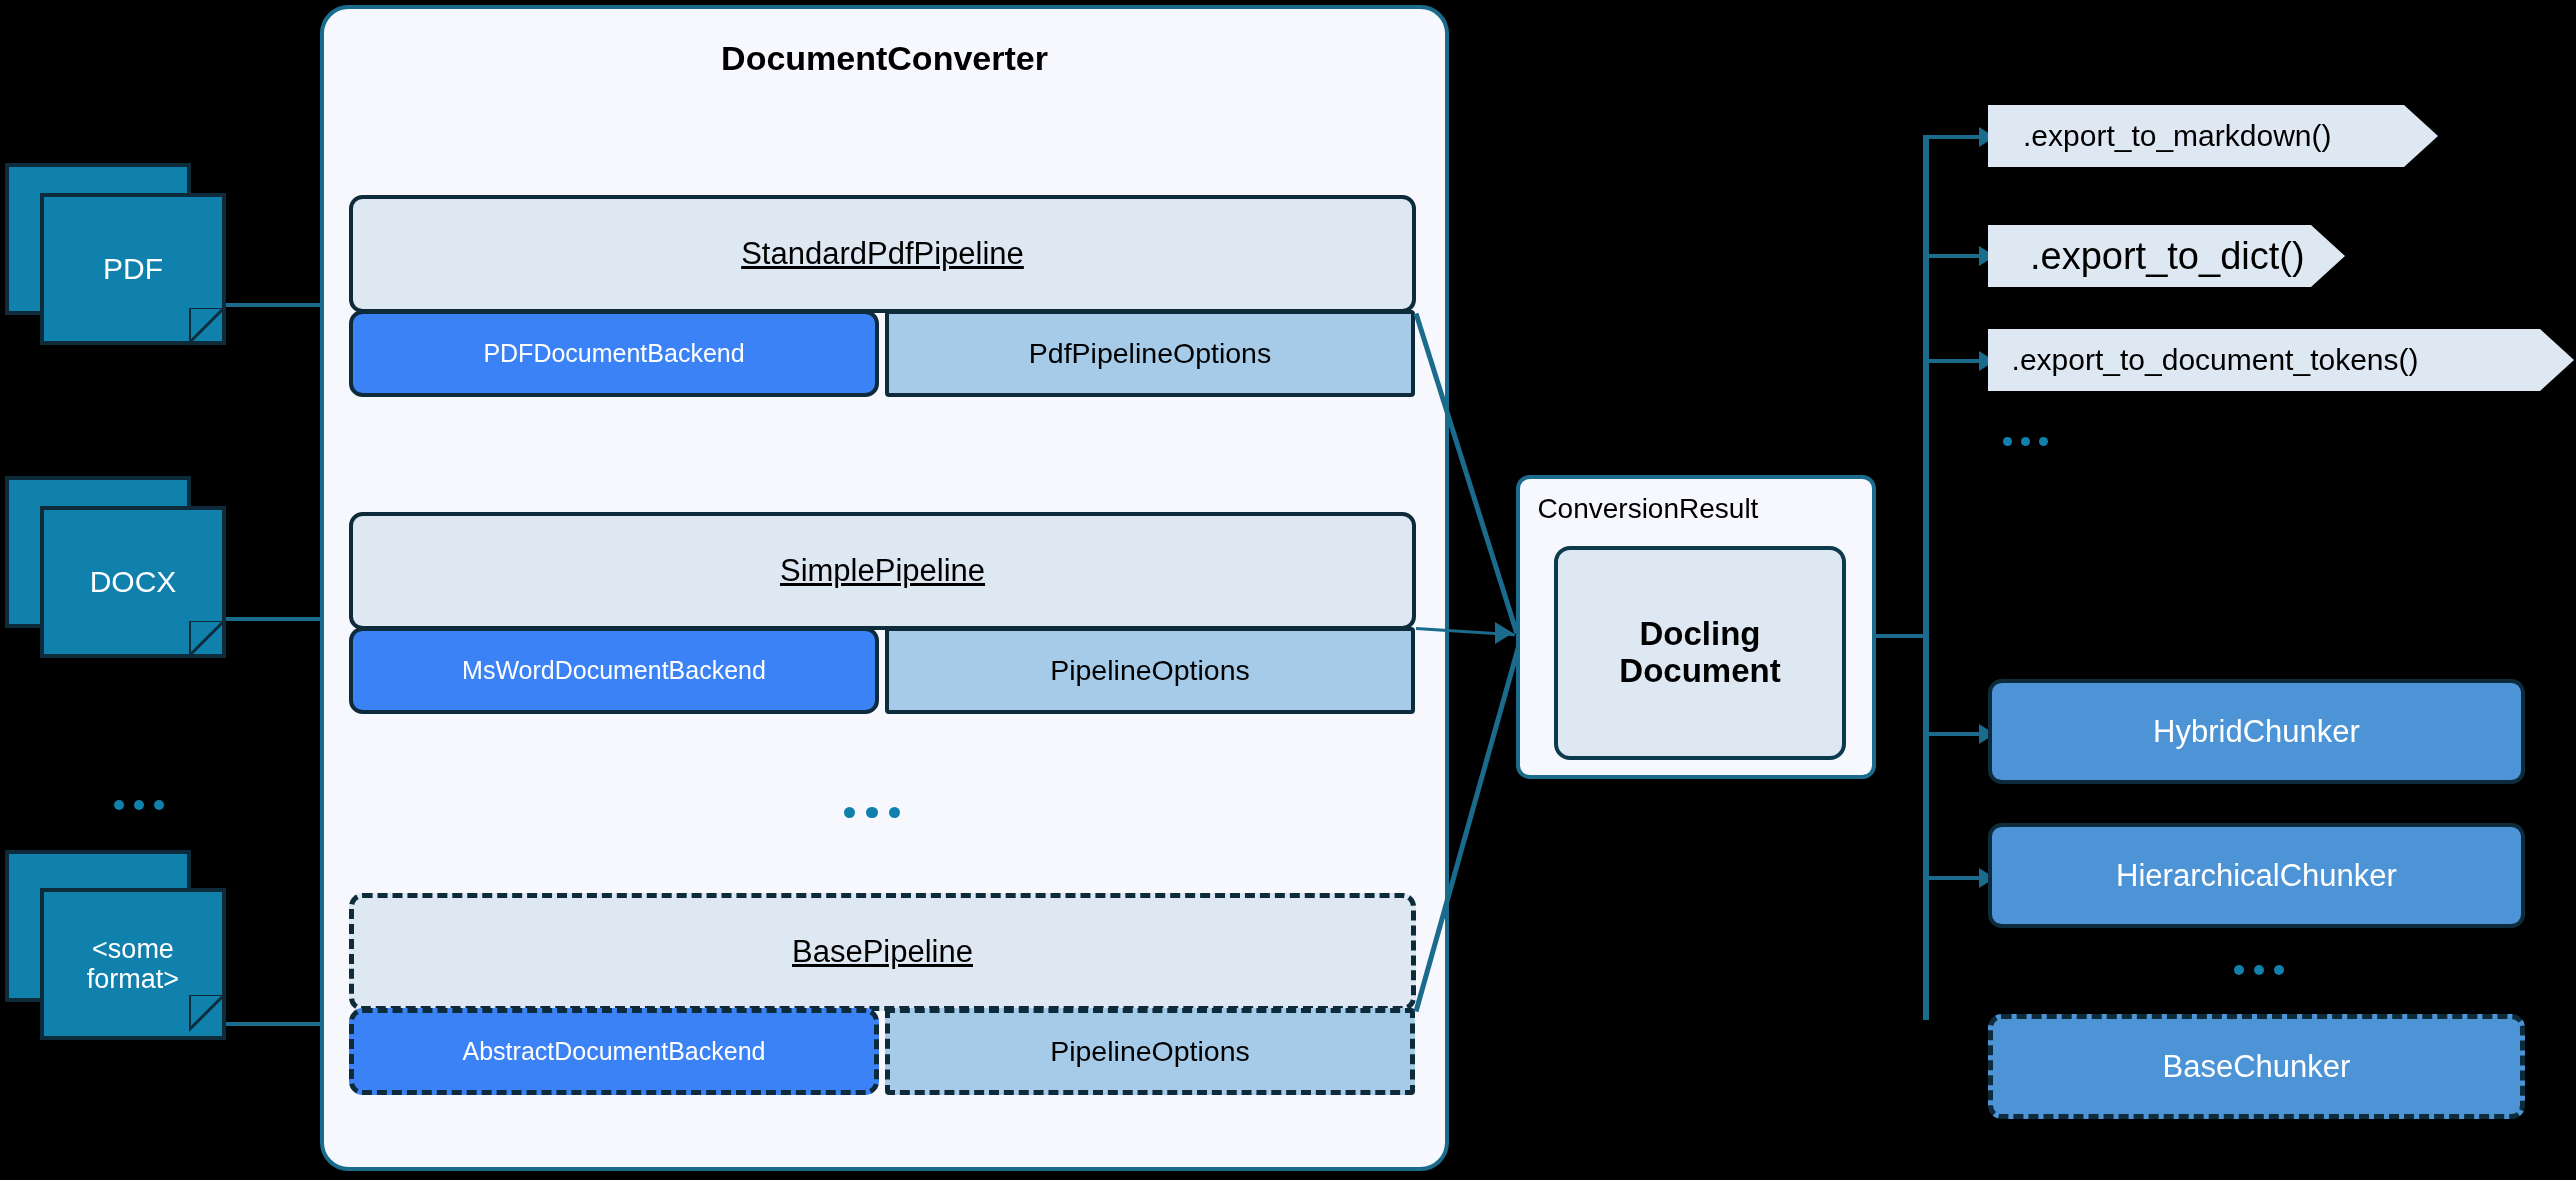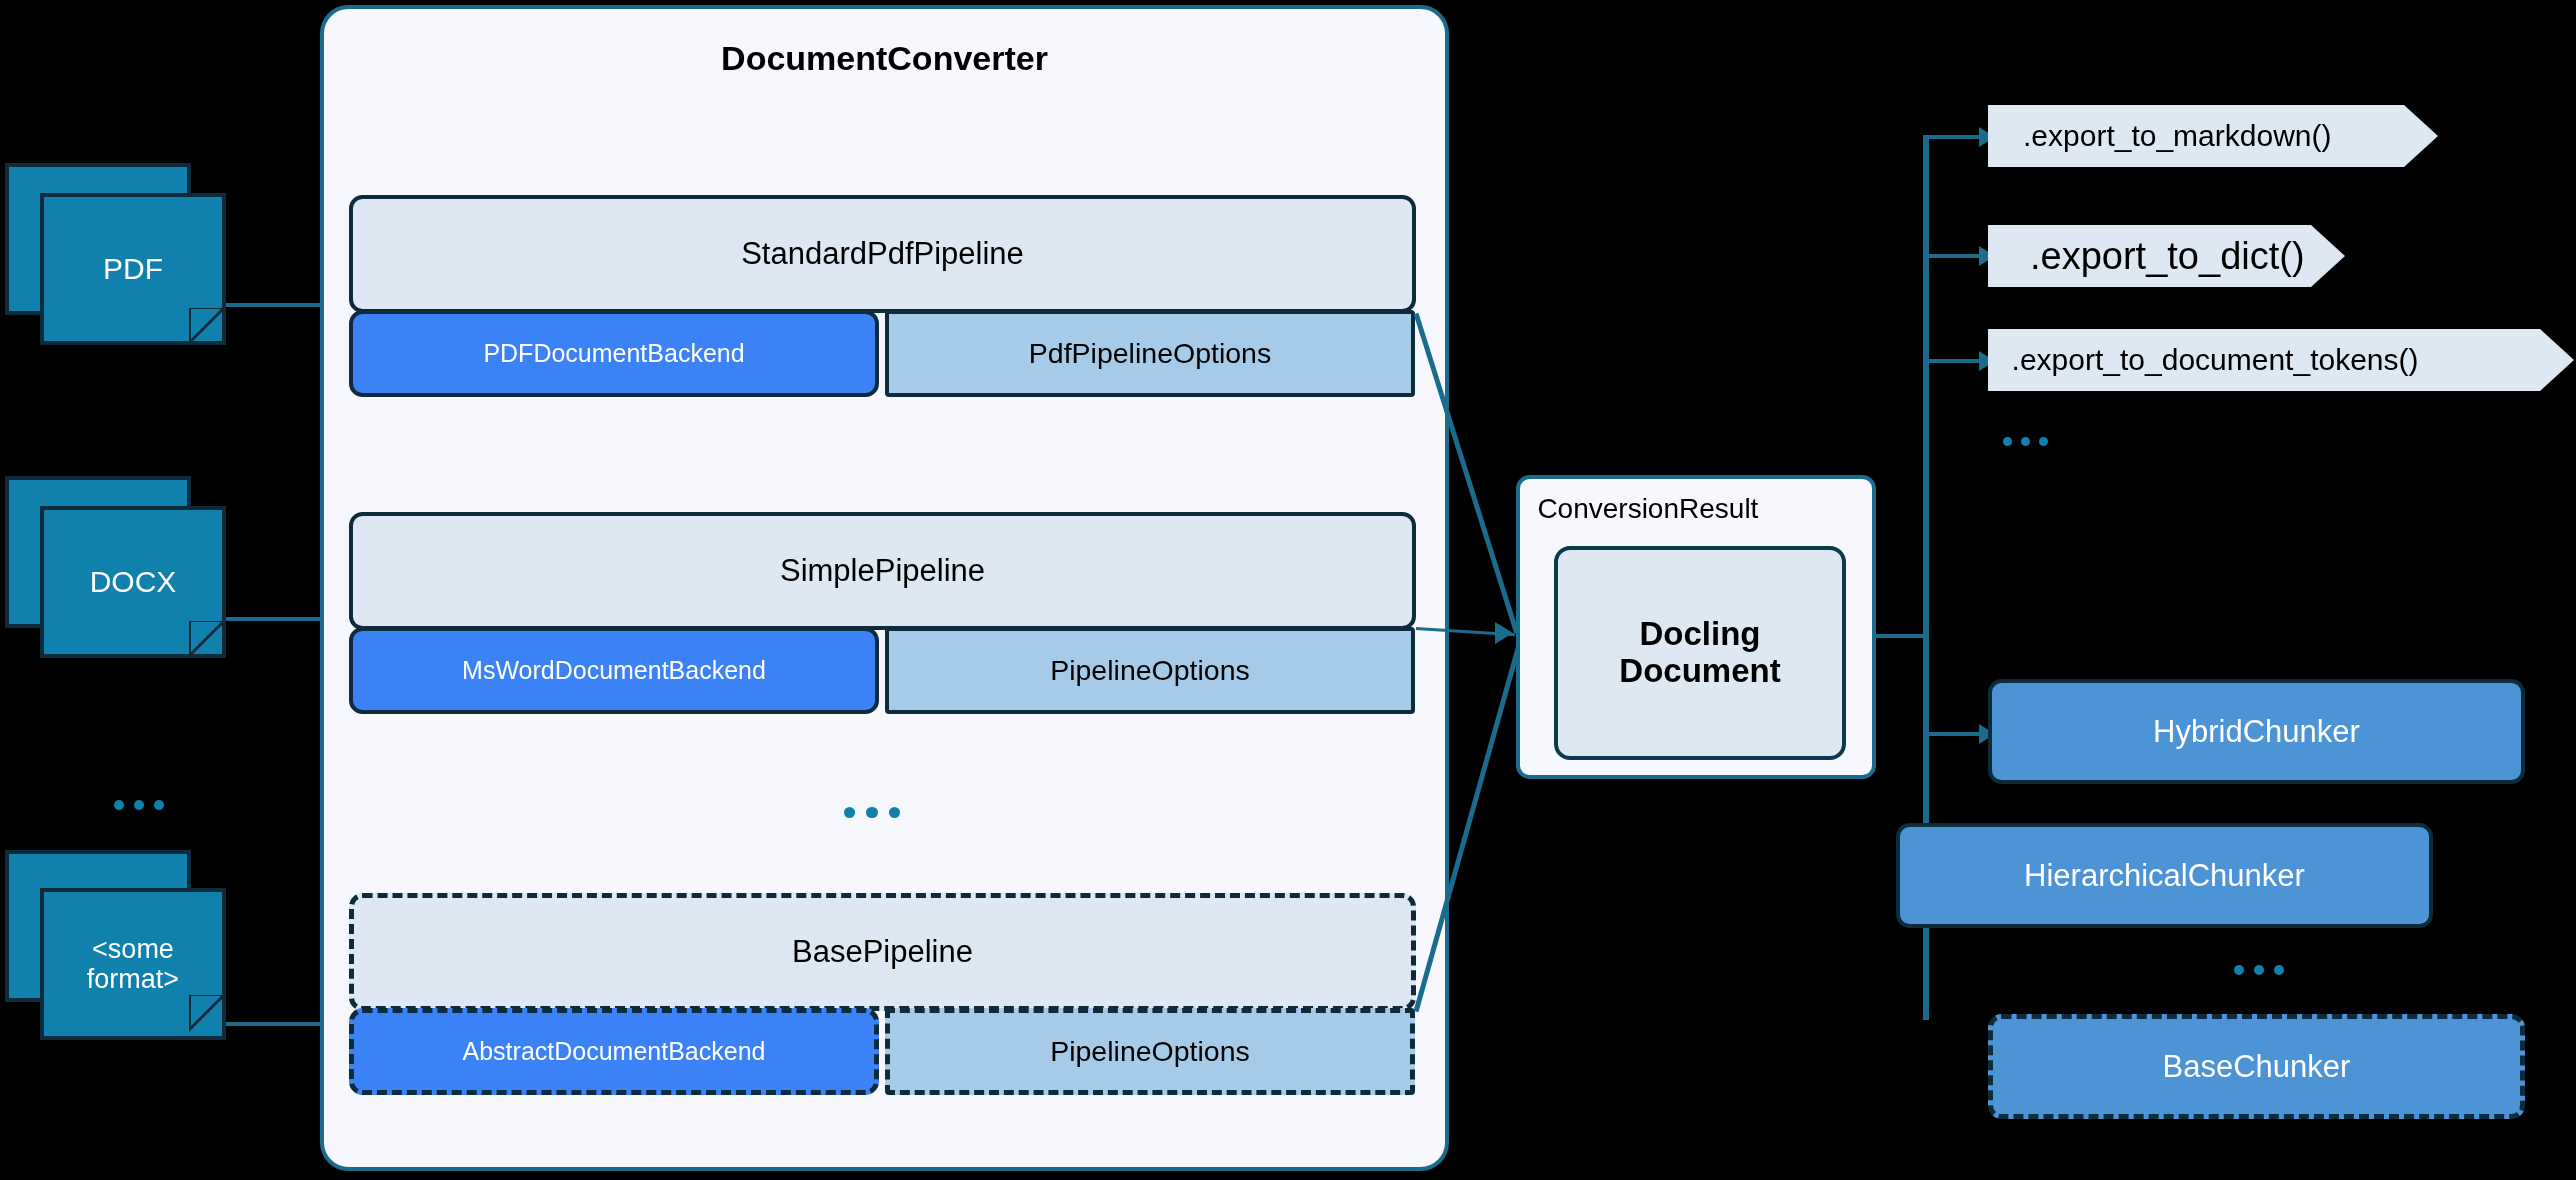--- a/index.html
+++ b/index.html
@@ -13,21 +13,21 @@
              display:flex;align-items:center;justify-content:center;text-align:center;
              color:#fff;line-height:1.12;}
   .doc-fold{position:absolute;width:0;height:0;}
 
   
   .converter{position:absolute;background:#f6f8fd;border:4.3px solid #1b6b8c;border-radius:28.5px;box-sizing:border-box;}
   .converter-title{position:absolute;width:100%;text-align:center;font-weight:bold;color:#000;}
 
   
   .pipe-head{position:absolute;background:#dde8f2;border:4.3px solid #0d2b3a;border-radius:13.6px;box-sizing:border-box;
-             display:flex;align-items:center;justify-content:center;color:#000;}
+             display:flex;align-items:center;justify-content:center;color:#000;text-decoration:underline;}
   .pipe-backend{position:absolute;background:#3b82f6;border:4.3px solid #0d2b3a;border-radius:13.6px;box-sizing:border-box;
              display:flex;align-items:center;justify-content:center;color:#fff;}
   .pipe-options{position:absolute;background:#a6cbe8;border:4.3px solid #0d2b3a;border-radius:4px;box-sizing:border-box;
              display:flex;align-items:center;justify-content:center;color:#000;}
   .dashed{border-style:dashed !important;border-width:5.6px !important;}
 
   
   .cresult{position:absolute;background:#f6f8fd;border:4.3px solid #1b6b8c;border-radius:13.6px;box-sizing:border-box;}
   .cresult-label{position:absolute;color:#000;}
   .docling{position:absolute;background:#dde8f2;border:4.3px solid #0d3a4d;border-radius:16px;box-sizing:border-box;
@@ -189,21 +189,21 @@
 
   <div class="ellip" style="left:2003px;top:437px;gap:8.7px;">
     <i style="width:9.3px;height:9.3px;"></i>
       <i style="width:9.3px;height:9.3px;"></i>
       <i style="width:9.3px;height:9.3px;"></i>
   </div>
 
   <div class="chunker" style="left:1988px;top:679px;width:537px;height:105px;font-size:31px;">
     <span>HybridChunker</span>
   </div>
-  <div class="chunker" style="left:1896px;top:823px;width:537px;height:105px;font-size:31px;">
+  <div class="chunker" style="left:1988px;top:823px;width:537px;height:105px;font-size:31px;">
     <span>HierarchicalChunker</span>
   </div>
 
   <div class="ellip" style="left:2234px;top:965px;gap:10px;">
     <i style="width:10px;height:10px;"></i>
       <i style="width:10px;height:10px;"></i>
       <i style="width:10px;height:10px;"></i>
   </div>
 
   <div class="chunker dashed" style="left:1988px;top:1014px;width:537px;height:105px;font-size:31px;">

